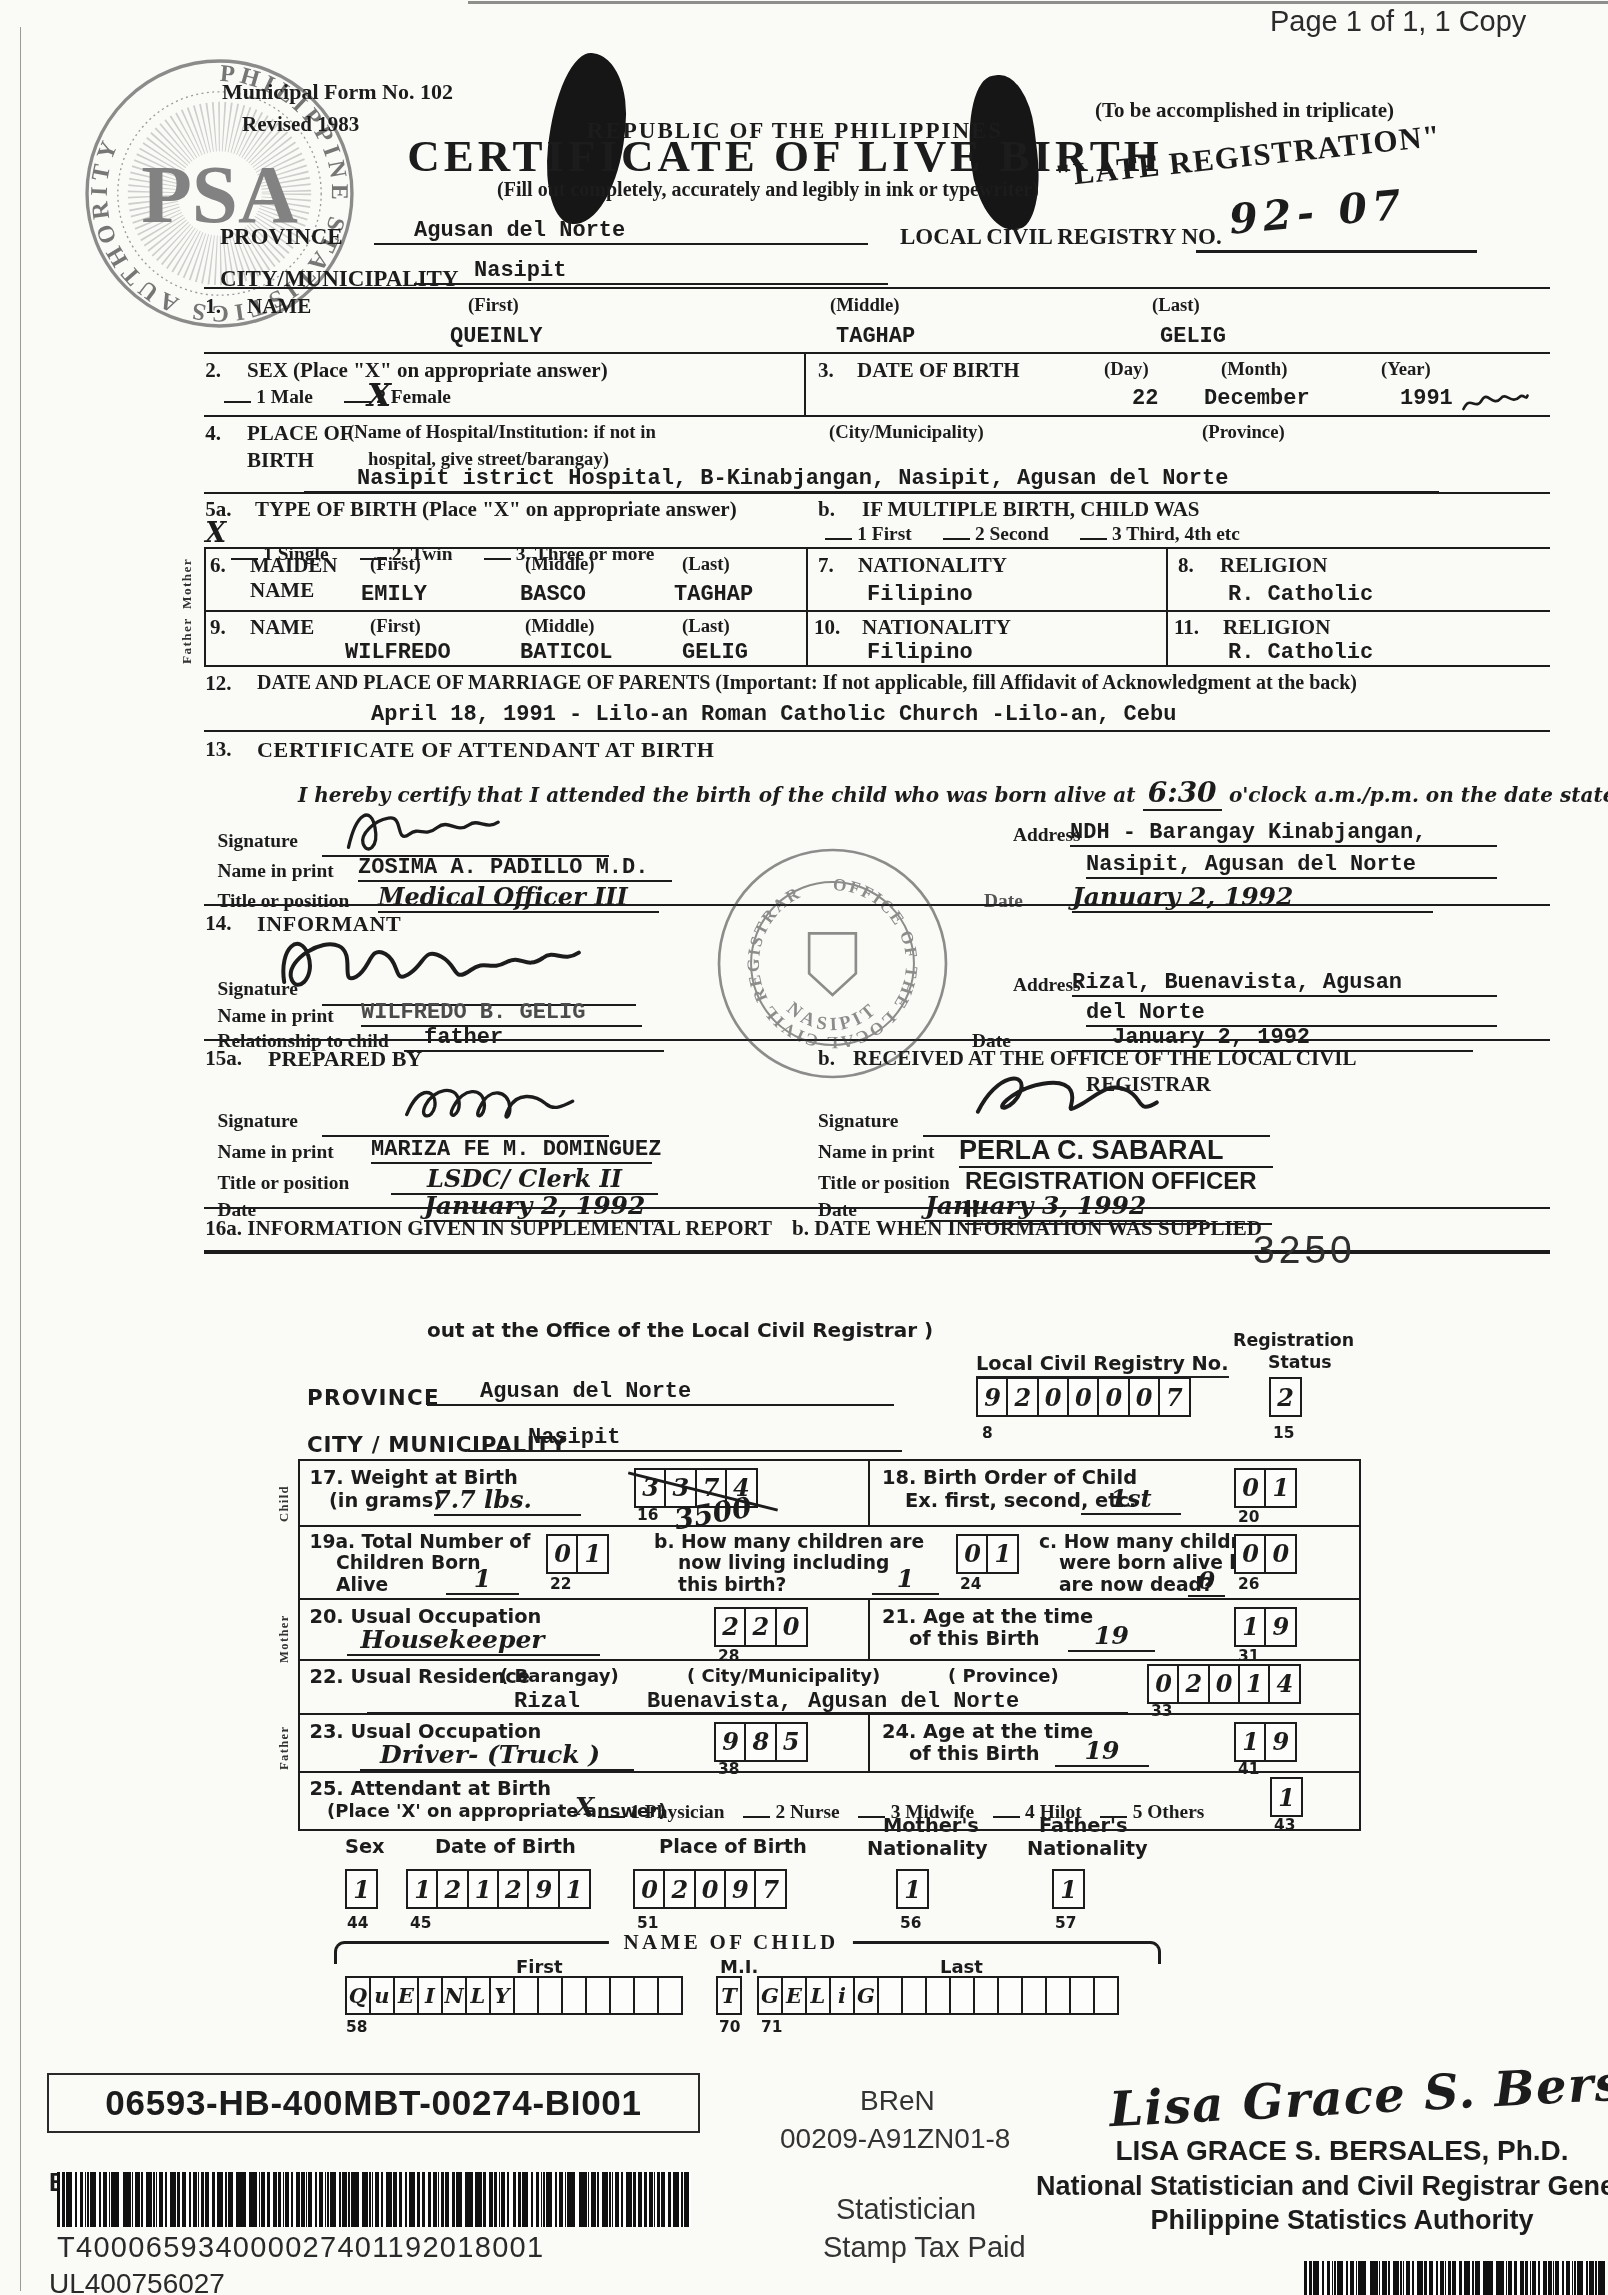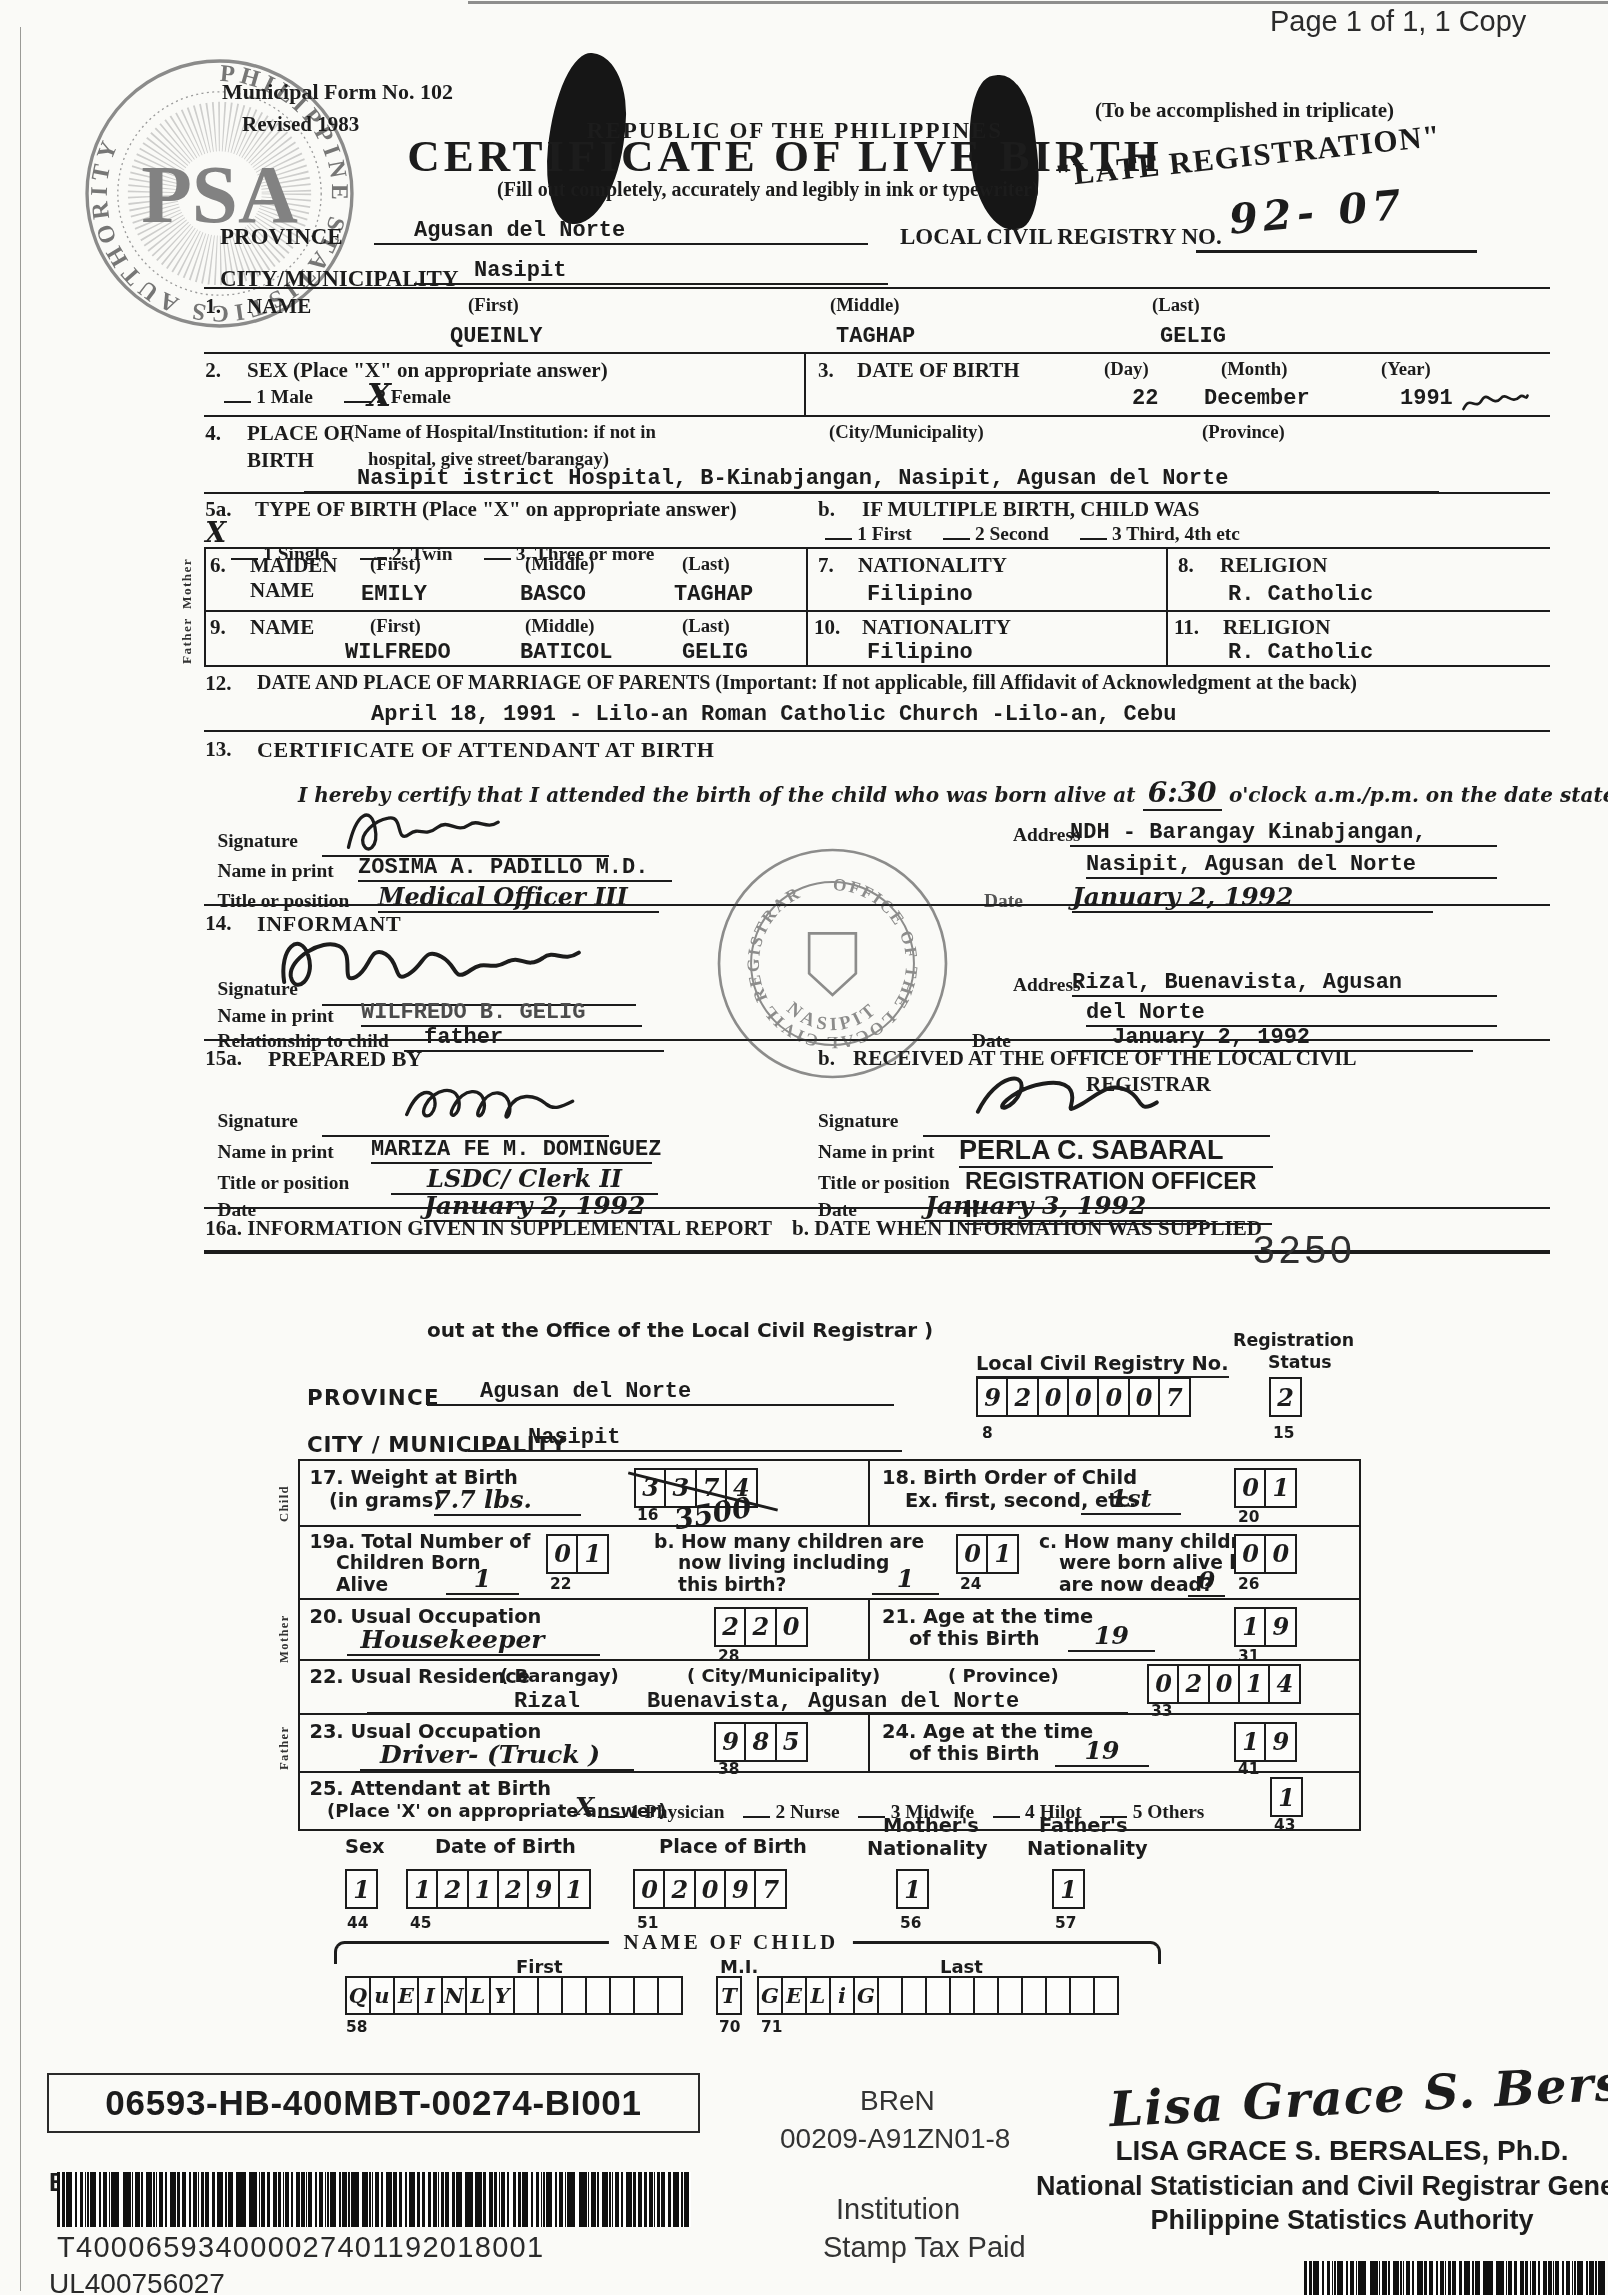--- a/index.html
+++ b/index.html
@@ -533,21 +533,21 @@
   <div class="a sans" style="left:47px;top:2073px;width:649px;height:56px;border:2.7px solid #2a2a2a;display:flex;align-items:center;justify-content:center;font-size:35px;font-weight:bold;letter-spacing:0.7px;">
     <span>06593-HB-400MBT-00274-BI001</span>
   </div>
   <div class="a sans" style="left:49px;top:2136px;font-size:25px;font-weight:bold;margin-top:32px;">BEST POSSIBLE IMAGE</div>
   <div class="a barcode" style="left:57px;top:2172px;width:634px;height:55px;"></div>
   <div class="a sans" style="left:57px;top:2231px;font-size:29px;color:#2a2a2a;letter-spacing:1.3px;">T400065934000027401192018001</div>
   <div class="a sans" style="left:49px;top:2268px;font-size:28px;color:#2a2a2a;">UL400756027</div>
 
   <div class="a sans" style="left:860px;top:2085px;font-size:28px;color:#333;">BReN</div>
   <div class="a sans" style="left:780px;top:2123px;font-size:28px;color:#333;">00209-A91ZN01-8</div>
-  <div class="a sans" style="left:836px;top:2193px;font-size:29px;color:#333;">Institution</div>
+  <div class="a sans" style="left:836px;top:2193px;font-size:29px;color:#333;">Statistician</div>
   <div class="a sans" style="left:823px;top:2231px;font-size:29px;color:#333;">Stamp Tax Paid</div>
 
   <div class="a hand" style="left:1109px;top:2065px;font-size:48px;transform:rotate(-3deg);letter-spacing:1.3px;">Lisa Grace S. Bersales</div>
   <div class="a sans" style="left:1342px;top:2135px;transform:translateX(-50%);font-size:28px;font-weight:bold;white-space:nowrap;">LISA GRACE S. BERSALES, Ph.D.</div>
   <div class="a sans" style="left:1342px;top:2171px;transform:translateX(-50%);font-size:27px;font-weight:bold;white-space:nowrap;">National Statistician and Civil Registrar General</div>
   <div class="a sans" style="left:1342px;top:2205px;transform:translateX(-50%);font-size:27px;font-weight:bold;white-space:nowrap;">Philippine Statistics Authority</div>
   <div class="a barcode" style="left:1304px;top:2261px;width:301px;height:34px;"></div>
 
 </div>
 

